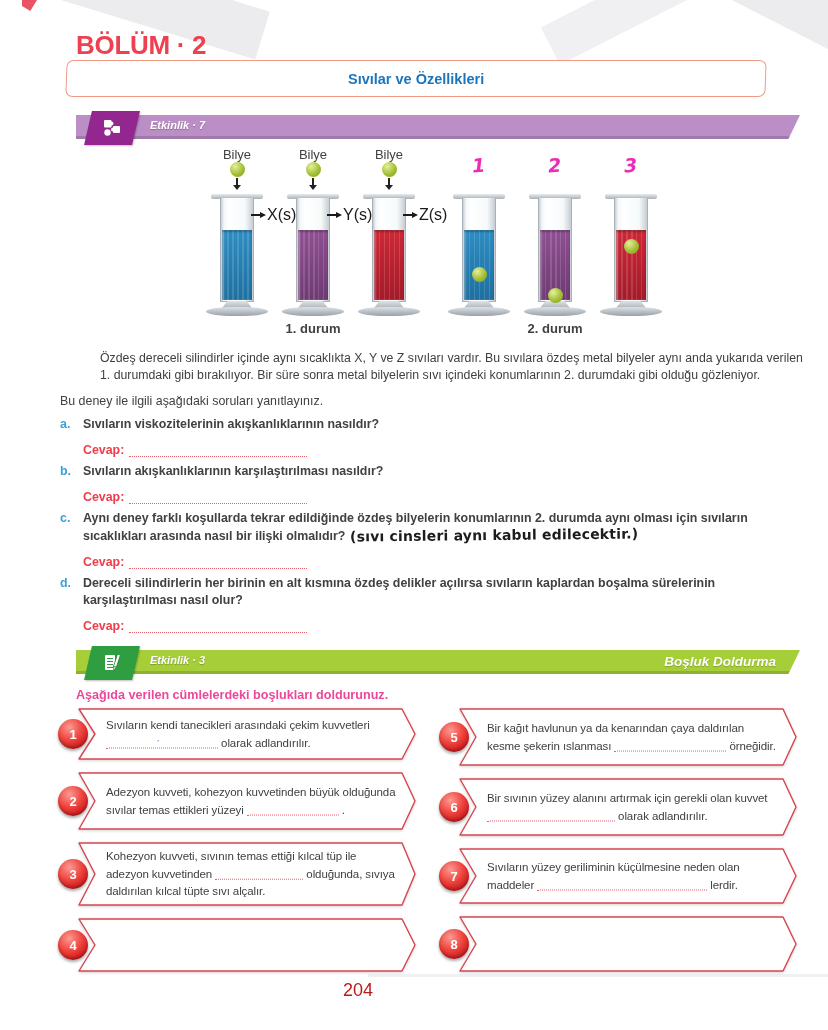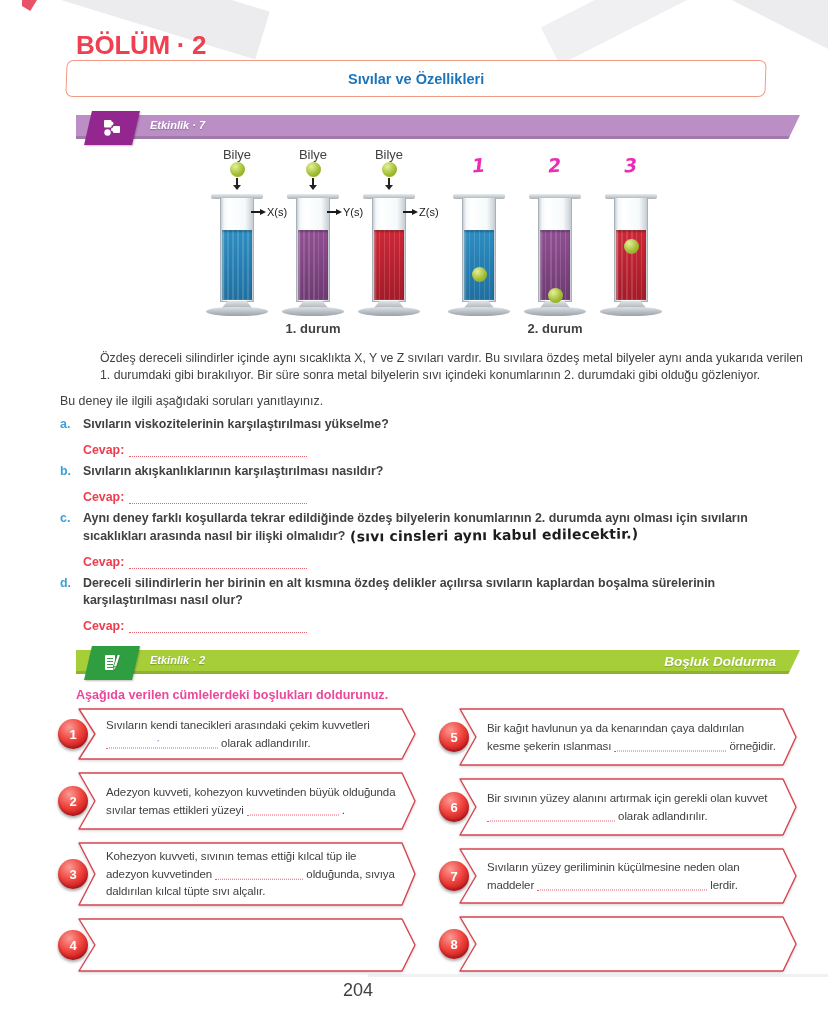--- a/index.html
+++ b/index.html
@@ -57,21 +57,21 @@
     box-shadow:inset 0 2px 2px rgba(0,0,0,.28), inset 2px 0 2px rgba(255,255,255,.25);}
   .ball-in{position:absolute;left:50%;margin-left:-7.5px;z-index:3;}
   .stem{position:absolute;bottom:8px;left:50%;margin-left:-15px;width:30px;height:7px;
     background:linear-gradient(#dfe3e6,#aeb6bc);clip-path:polygon(18% 0,82% 0,100% 100%,0 100%);}
   .foot{position:absolute;bottom:0;left:50%;margin-left:-31px;width:62px;height:9px;
     border-radius:50% / 55%;background:linear-gradient(#dde2e5,#99a1a8);}
   .side-label{position:absolute;left:52px;top:58px;display:flex;align-items:center;z-index:4;white-space:nowrap;}
   .s-line{width:9px;height:1.6px;background:#1a1a1a;}
   .s-tri{width:0;height:0;border-top:3.5px solid transparent;border-bottom:3.5px solid transparent;
     border-left:6px solid #1a1a1a;}
-  .s-txt{font-size:11px;color:#1a1a1a;margin-left:1px;}
+  .s-txt{font-size:16px;color:#1a1a1a;margin-left:1px;}
   .hand-num{font-family:"DejaVu Sans",sans-serif;font-style:italic;font-weight:700;
     font-size:19px;color:#ec2cb5;transform:rotate(-4deg);margin-top:6px;}
   .durum-caption{font-size:13px;font-weight:700;color:#414042;margin-top:5px;}
   
   .description{position:absolute;left:60px;top:350px;width:710px;font-size:12.3px;
     line-height:17px;color:#3f3f41;z-index:2;margin-left:40px;}
   .prompt{position:absolute;left:60px;top:394px;font-size:12.4px;font-weight:400;color:#414042;z-index:2;}
   .questions{position:absolute;left:60px;top:416px;width:712px;z-index:2;}
   .q-line{display:flex;font-size:12.4px;line-height:17px;font-weight:700;color:#414042;}
   .q-letter{width:23px;flex-shrink:0;color:#3aa0d8;font-weight:700;}
@@ -93,21 +93,21 @@
     box-shadow:0 2px 3px rgba(0,0,0,.35), inset 0 -2px 3px rgba(0,0,0,.2);
     color:#fff;font-size:13px;font-weight:700;display:flex;align-items:center;justify-content:center;}
   .fill-text{position:absolute;left:48px;right:20px;top:50%;transform:translateY(-50%);
     font-size:11.5px;letter-spacing:-.1px;line-height:17.5px;color:#414042;white-space:pre-wrap;z-index:2;}
   .blank{display:inline-block;height:10px;border-bottom:1.6px dotted #e2636e;
     vertical-align:-2px;position:relative;}
   .blank-mark{position:absolute;left:45%;top:-6px;color:#a44fd0;font-size:10px;}
   
   .footer-line{position:absolute;left:368px;right:0;top:974px;height:3px;background:#f0f1f3;z-index:1;}
   .page-num{position:absolute;left:0;top:980px;width:716px;text-align:center;
-    font-size:18px;color:#404040;z-index:2;}
+    font-size:18px;color:#b91c1c;z-index:2;}
 </style>
 </head>
 <body>
 
 <div class="deco deco-a"></div>
 <div class="deco deco-b"></div>
 <div class="deco deco-c"></div>
 <div class="corner-red"></div>
 
 <div class="chapter">BÖLÜM · 2</div>
@@ -239,21 +239,21 @@
     <div class="durum-caption">2. durum</div>
   </div>
 </div>
 
 <div class="description">Özdeş dereceli silindirler içinde aynı sıcaklıkta X, Y ve Z sıvıları vardır. Bu sıvılara özdeş metal bilyeler aynı anda yukarıda verilen 1. durumdaki gibi bırakılıyor. Bir süre sonra metal bilyelerin sıvı içindeki konumlarının 2. durumdaki gibi olduğu gözleniyor.</div>
 <div class="prompt">Bu deney ile ilgili aşağıdaki soruları yanıtlayınız.</div>
 <div class="questions" id="questions">
     <div class="q-block">
       <div class="q-line">
         <span class="q-letter">a.</span>
-        <span class="q-text">Sıvıların viskozitelerinin karşılaştırılması yükselme?</span>
+        <span class="q-text">Sıvıların viskozitelerinin akışkanlıklarının nasıldır?</span>
       </div>
       <div class="answer-line"><span class="cevap">Cevap:</span><span class="cevap-dots"></span></div>
     </div>
     <div class="q-block">
       <div class="q-line">
         <span class="q-letter">b.</span>
         <span class="q-text">Sıvıların akışkanlıklarının karşılaştırılması nasıldır?</span>
       </div>
       <div class="answer-line"><span class="cevap">Cevap:</span><span class="cevap-dots"></span></div>
     </div>
@@ -283,21 +283,21 @@
         <line x1="6" y1="9.5" x2="12" y2="9.5"></line>
         <line x1="6" y1="12.5" x2="12" y2="12.5"></line>
         <line x1="6" y1="15.5" x2="12" y2="15.5"></line>
       </g>
       <g transform="rotate(18 15 10)">
         <rect x="14" y="2" width="3" height="13" fill="#ffffff" stroke="#1c7a2e" stroke-width=".7"></rect>
         <polygon points="14,15 17,15 15.5,18.5" fill="#ffffff" stroke="#1c7a2e" stroke-width=".7"></polygon>
       </g>
     </svg>
   </div>
-  <div class="label">Etkinlik · 2</div>
+  <div class="label">Etkinlik · 3</div>
   <div class="tag">Boşluk Doldurma</div>
 </div>
 
 <div class="instruction">Aşağıda verilen cümlelerdeki boşlukları doldurunuz.</div>
 <div class="fill-wrap">
   <div class="fill-col" id="fill-left">
       <div class="fill-item" style="height: 52px;">
         <svg width="338" height="52" class="item-svg">
           <path d="M1 1 L324 1 L337 26 L324 51 L1 51 L17 26 Z" fill="#ffffff" stroke="#d64550" stroke-width="1.4" stroke-linejoin="round"></path>
         </svg>

